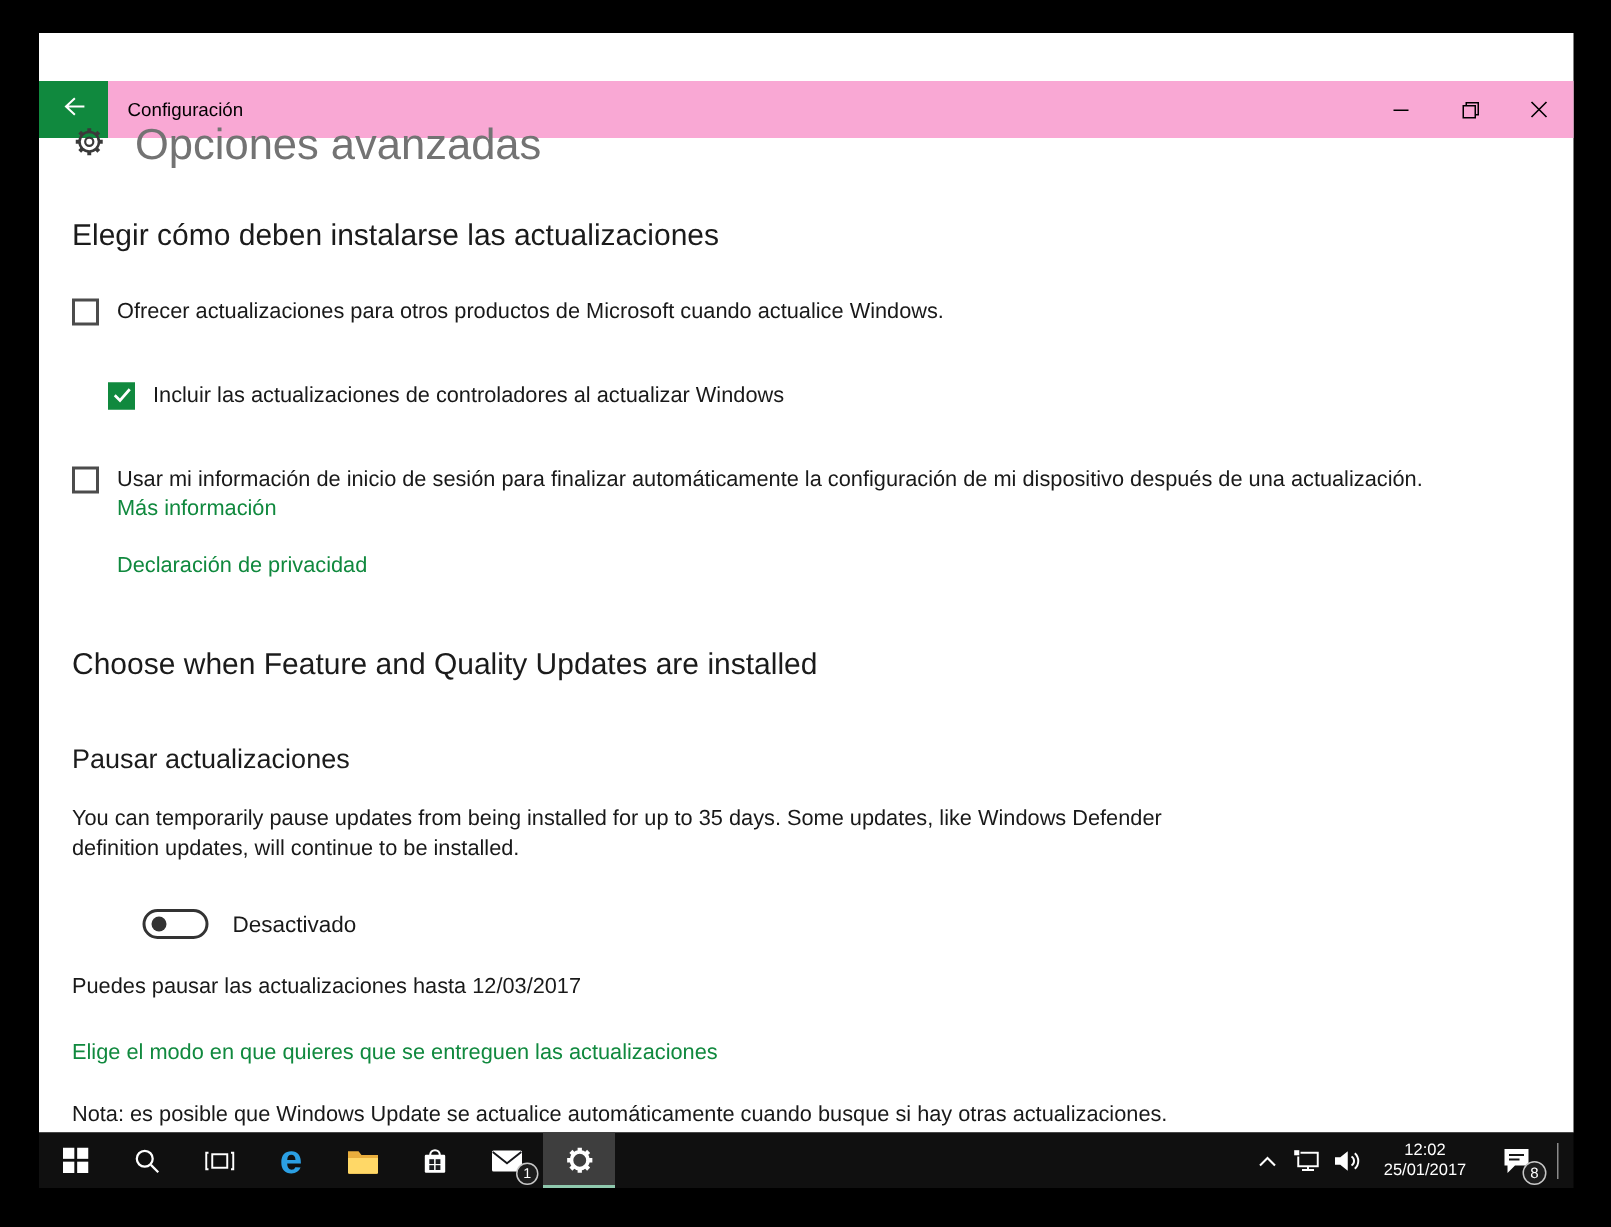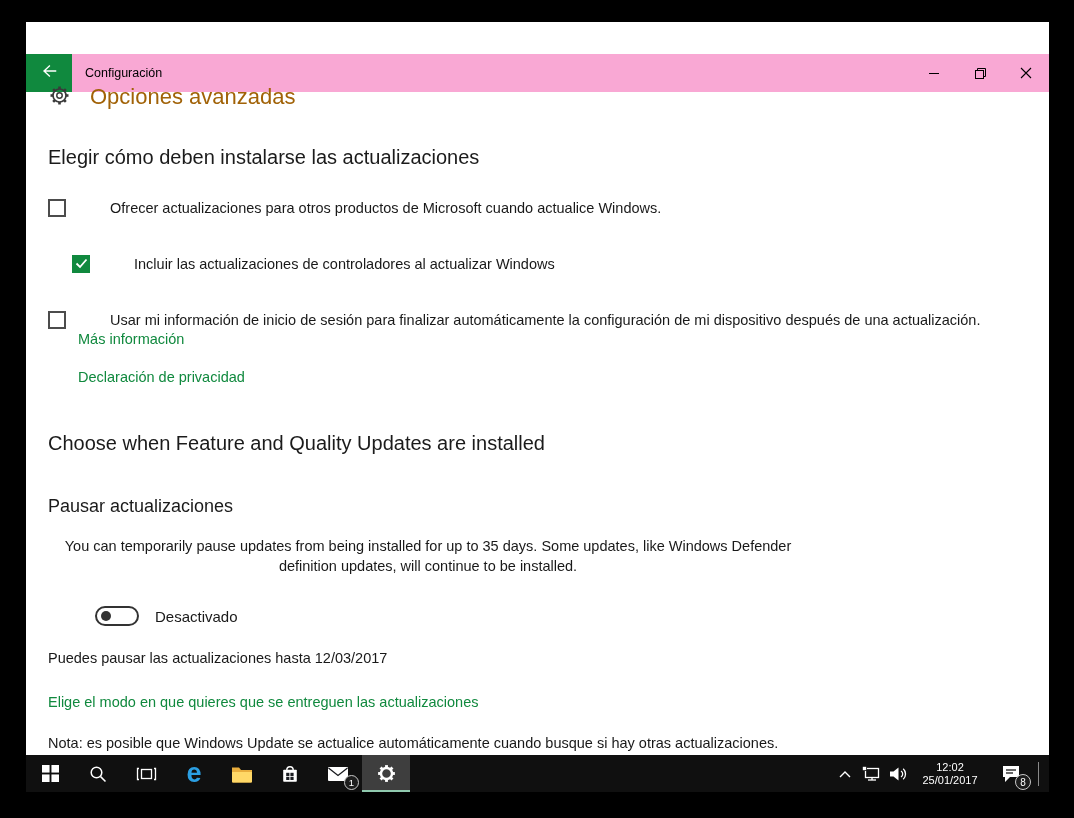--- a/index.html
+++ b/index.html
@@ -21,37 +21,37 @@
   .back-btn{
     position:absolute;left:0;top:0;width:46px;height:38px;background:var(--accent);
     display:flex;align-items:center;justify-content:center;cursor:pointer;
   }
   .win-title{position:absolute;left:59px;top:0;height:38px;line-height:38px;font-size:12.5px;color:#000;}
   .win-controls{position:absolute;right:0;top:0;height:38px;display:flex;}
   .ctrl{width:46px;height:38px;display:flex;align-items:center;justify-content:center;}
 
   
   .page-header{position:absolute;left:22px;top:56px;display:flex;align-items:center;gap:19px;height:38px;}
-  .page-title{font-size:22px;font-weight:300;color:#a16207;letter-spacing:0;text-align:center;}
+  .page-title{font-size:29px;font-weight:300;color:#737373;letter-spacing:0;text-align:center;}
 
   .sec-heading{position:absolute;left:22px;font-size:20px;font-weight:400;color:#1b1b1b;}
   .sub-heading{position:absolute;left:22px;font-size:18px;font-weight:400;color:#1b1b1b;}
 
-  .cb-row{position:absolute;left:22px;display:flex;align-items:center;gap:32px;}
+  .cb-row{position:absolute;left:22px;display:flex;align-items:center;}
   .cb-box{
     width:18px;height:18px;border:2px solid #4c4c4c;background:#fff;flex:0 0 18px;
     display:flex;align-items:center;justify-content:center;cursor:pointer;
   }
   .cb-box.checked{background:var(--accent);border-color:var(--accent);}
   .cb-label{margin-left:12px;font-size:14.5px;line-height:18px;padding-top:1px;}
 
   .green-link{position:absolute;left:52px;font-size:14.5px;color:var(--accent);cursor:pointer;text-align:right;}
   .green-link.wide{left:22px;}
 
-  .para{position:absolute;left:22px;width:760px;font-size:14.5px;line-height:20px;text-align:center;}
+  .para{position:absolute;left:22px;width:760px;font-size:14.5px;line-height:20px;}
 
   .toggle-row{position:absolute;left:22px;display:flex;align-items:center;gap:16px;margin-left:47px;}
   .toggle{
     width:44px;height:20px;border:2px solid #333;border-radius:11px;position:relative;cursor:pointer;background:#fff;
   }
   .toggle .knob{position:absolute;left:4px;top:3px;width:10px;height:10px;border-radius:50%;background:#333;}
   .toggle-label{font-size:15px;}
 
   .plain-text{position:absolute;left:22px;font-size:14.5px;}
 

